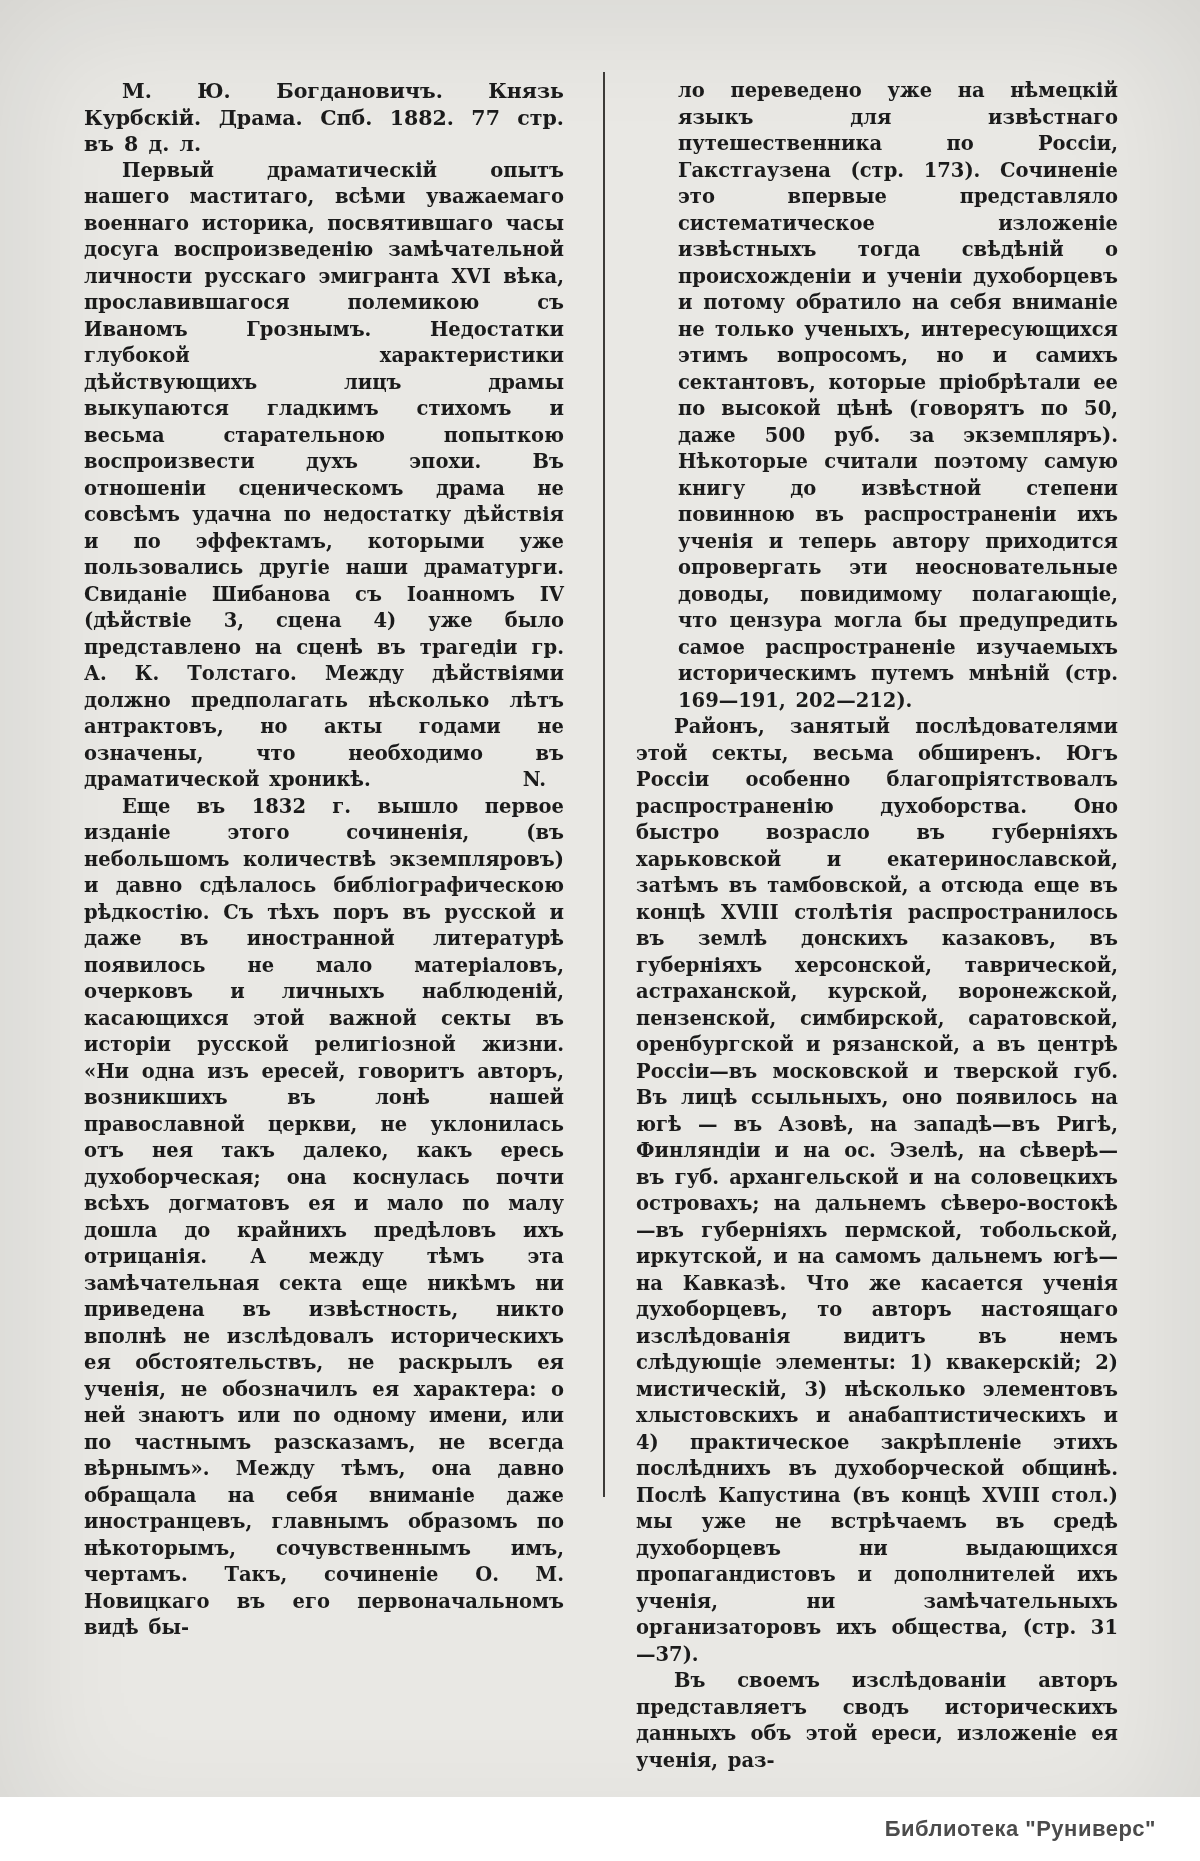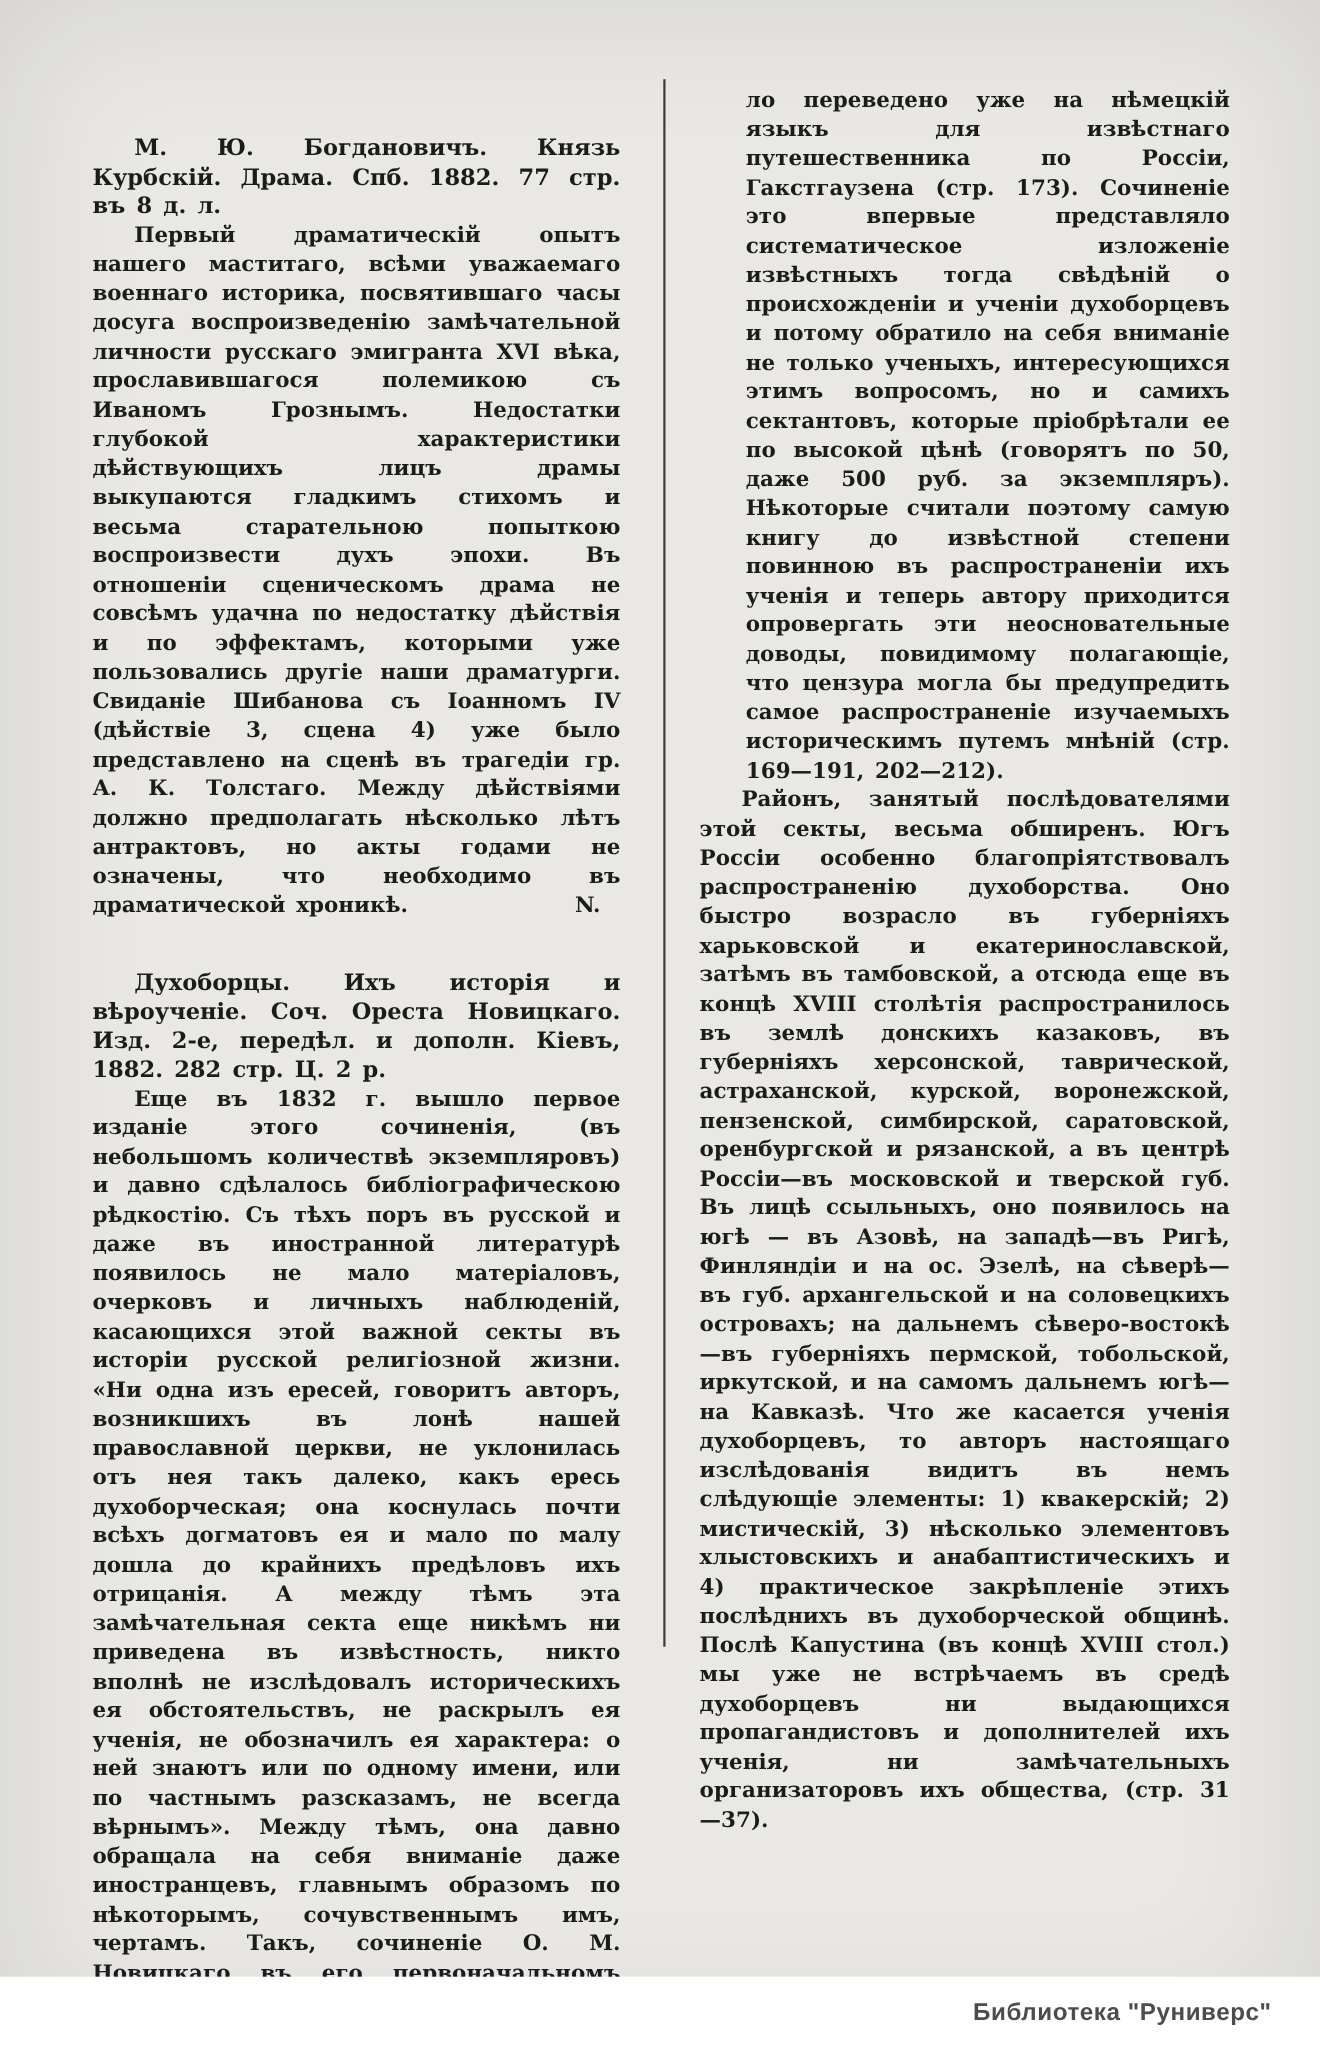--- a/index.html
+++ b/index.html
@@ -34,21 +34,21 @@
     top: 72px;
     width: 2px;
     height: 1425px;
     background: #3d3b38;
   }
   .col p {
     margin: 0;
     text-indent: 38px;
   }
   .col p.no-indent { text-indent: 0; margin-left: 42px; }
-  .col p.heading { font-size: 20.5px; margin-top: 43px; }
+  .col p.heading { font-size: 20.5px; }
   .sig {
     float: right;
     padding-right: 18px;
   }
   .footer-strip {
     position: absolute;
     left: 0;
     bottom: 0;
     width: 1200px;
     height: 64px;
@@ -67,28 +67,28 @@
   }
 </style>
 </head>
 <body>
 
 <div class="page">
 
   <div class="col left">
     <p class="heading">М. Ю. Богдановичъ. Князь Курбскій. Драма. Спб. 1882. 77 стр. въ 8 д. л.</p>
     <p><span>Первый драматическій опытъ нашего маститаго, всѣми уважаемаго военнаго историка, посвятившаго часы досуга воспроизведенію замѣчательной личности русскаго эмигранта XVI вѣка, прославившагося полемикою съ Иваномъ Грознымъ. Недостатки глубокой характеристики дѣйствующихъ лицъ драмы выкупаются гладкимъ стихомъ и весьма старательною попыткою воспроизвести духъ эпохи. Въ отношеніи сценическомъ драма не совсѣмъ удачна по недостатку дѣйствія и по эффектамъ, которыми уже пользовались другіе наши драматурги. Свиданіе Шибанова съ Іоанномъ IV (дѣйствіе 3, сцена 4) уже было представлено на сценѣ въ трагедіи гр. А. К. Толстаго. Между дѣйствіями должно предполагать нѣсколько лѣтъ антрактовъ, но акты годами не означены, что необходимо въ драматической хроникѣ.</span><span class="sig">N.</span></p>
-    <p class="heading">Духоборцы. Ихъ исторія и вѣроученіе. Соч. Ореста Новицкаго. Изд. 2-е, передѣл. и дополн. Кіевъ, 1882. 282 стр. Ц. 2 р.</p>
     <p>Еще въ 1832 г. вышло первое изданіе этого сочиненія, (въ небольшомъ количествѣ экземпляровъ) и давно сдѣлалось библіографическою рѣдкостію. Съ тѣхъ поръ въ русской и даже въ иностранной литературѣ появилось не мало матеріаловъ, очерковъ и личныхъ наблюденій, касающихся этой важной секты въ исторіи русской религіозной жизни. «Ни одна изъ ересей, говоритъ авторъ, возникшихъ въ лонѣ нашей православной церкви, не уклонилась отъ нея такъ далеко, какъ ересь духоборческая; она коснулась почти всѣхъ догматовъ ея и мало по малу дошла до крайнихъ предѣловъ ихъ отрицанія. А между тѣмъ эта замѣчательная секта еще никѣмъ ни приведена въ извѣстность, никто вполнѣ не изслѣдовалъ историческихъ ея обстоятельствъ, не раскрылъ ея ученія, не обозначилъ ея характера: о ней знаютъ или по одному имени, или по частнымъ разсказамъ, не всегда вѣрнымъ». Между тѣмъ, она давно обращала на себя вниманіе даже иностранцевъ, главнымъ образомъ по нѣкоторымъ, сочувственнымъ имъ, чертамъ. Такъ, сочиненіе О. М. Новицкаго въ его первоначальномъ видѣ бы-</p>
   </div>
 
   <div class="divider"></div>
 
   <div class="col right">
     <p class="no-indent">ло переведено уже на нѣмецкій языкъ для извѣстнаго путешественника по Россіи, Гакстгаузена (стр. 173). Сочиненіе это впервые представляло систематическое изложеніе извѣстныхъ тогда свѣдѣній о происхожденіи и ученіи духоборцевъ и потому обратило на себя вниманіе не только ученыхъ, интересующихся этимъ вопросомъ, но и самихъ сектантовъ, которые пріобрѣтали ее по высокой цѣнѣ (говорятъ по 50, даже 500 руб. за экземпляръ). Нѣкоторые считали поэтому самую книгу до извѣстной степени повинною въ распространеніи ихъ ученія и теперь автору приходится опровергать эти неосновательные доводы, повидимому полагающіе, что цензура могла бы предупредить самое распространеніе изучаемыхъ историческимъ путемъ мнѣній (стр. 169—191, 202—212).</p>
     <p>Районъ, занятый послѣдователями этой секты, весьма обширенъ. Югъ Россіи особенно благопріятствовалъ распространенію духоборства. Оно быстро возрасло въ губерніяхъ харьковской и екатеринославской, затѣмъ въ тамбовской, а отсюда еще въ концѣ XVIII столѣтія распространилось въ землѣ донскихъ казаковъ, въ губерніяхъ херсонской, таврической, астраханской, курской, воронежской, пензенской, симбирской, саратовской, оренбургской и рязанской, а въ центрѣ Россіи—въ московской и тверской губ. Въ лицѣ ссыльныхъ, оно появилось на югѣ — въ Азовѣ, на западѣ—въ Ригѣ, Финляндіи и на ос. Эзелѣ, на сѣверѣ—въ губ. архангельской и на соловецкихъ островахъ; на дальнемъ сѣверо-востокѣ—въ губерніяхъ пермской, тобольской, иркутской, и на самомъ дальнемъ югѣ—на Кавказѣ. Что же касается ученія духоборцевъ, то авторъ настоящаго изслѣдованія видитъ въ немъ слѣдующіе элементы: 1) квакерскій; 2) мистическій, 3) нѣсколько элементовъ хлыстовскихъ и анабаптистическихъ и 4) практическое закрѣпленіе этихъ послѣднихъ въ духоборческой общинѣ. Послѣ Капустина (въ концѣ XVIII стол.) мы уже не встрѣчаемъ въ средѣ духоборцевъ ни выдающихся пропагандистовъ и дополнителей ихъ ученія, ни замѣчательныхъ организаторовъ ихъ общества, (стр. 31—37).</p>
+    <p>Въ своемъ изслѣдованіи авторъ представляетъ сводъ историческихъ данныхъ объ этой ереси, изложеніе ея ученія, раз-</p>
   </div>
 
   <div class="footer-strip">
     <span class="watermark">Библиотека "Руниверс"</span>
   </div>
 
 </div>
 
 </body></html>

